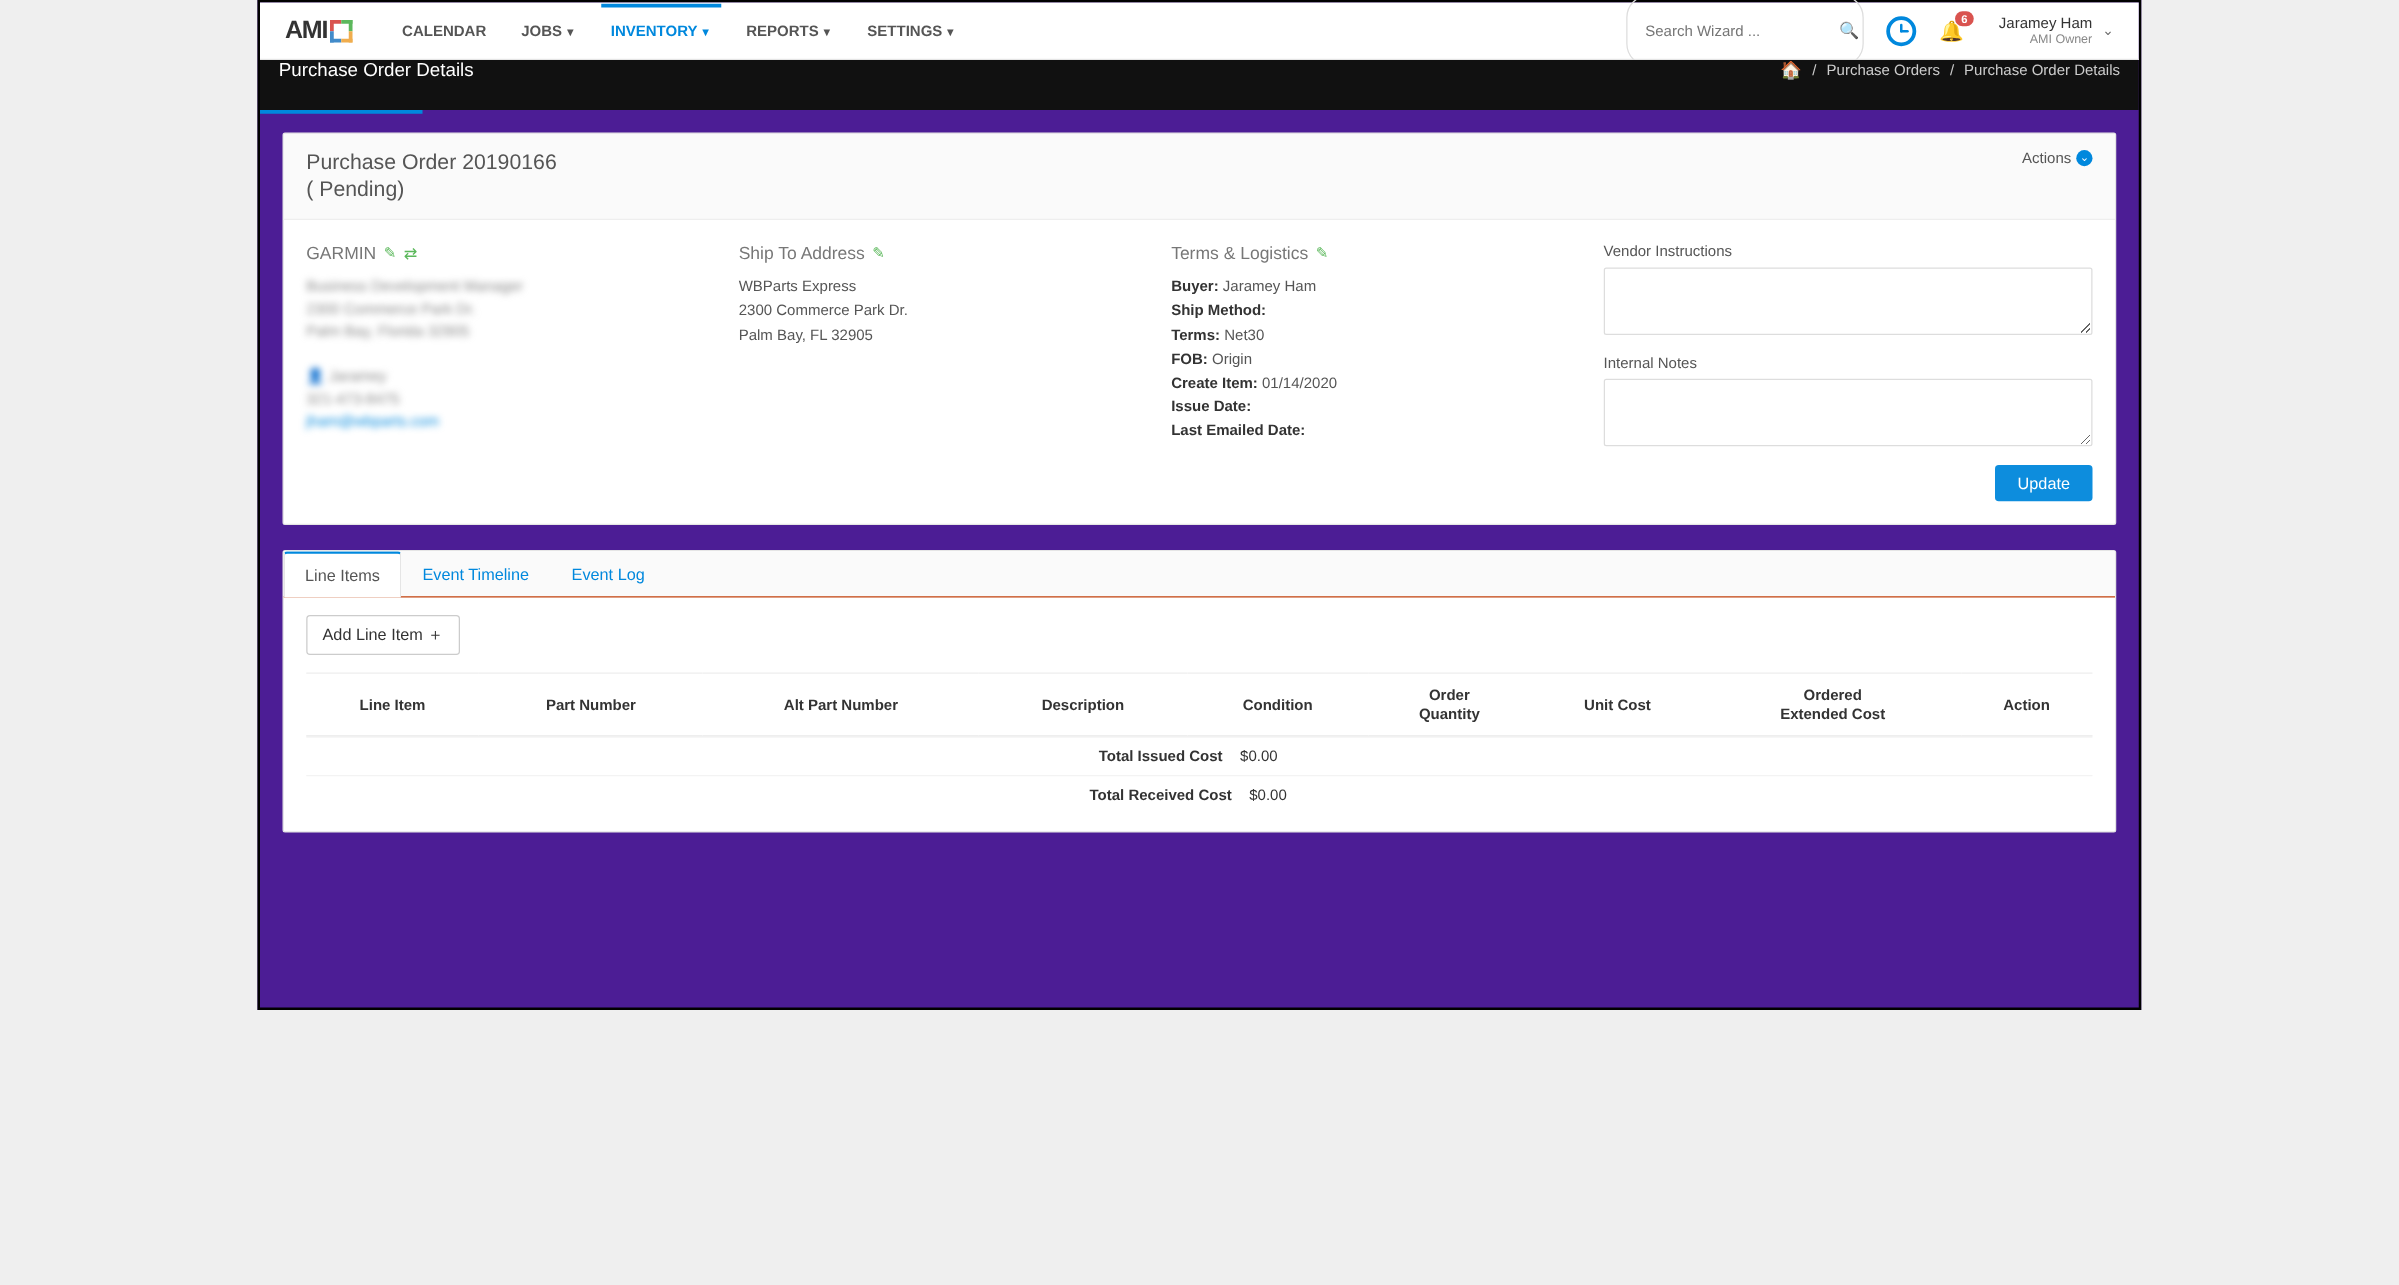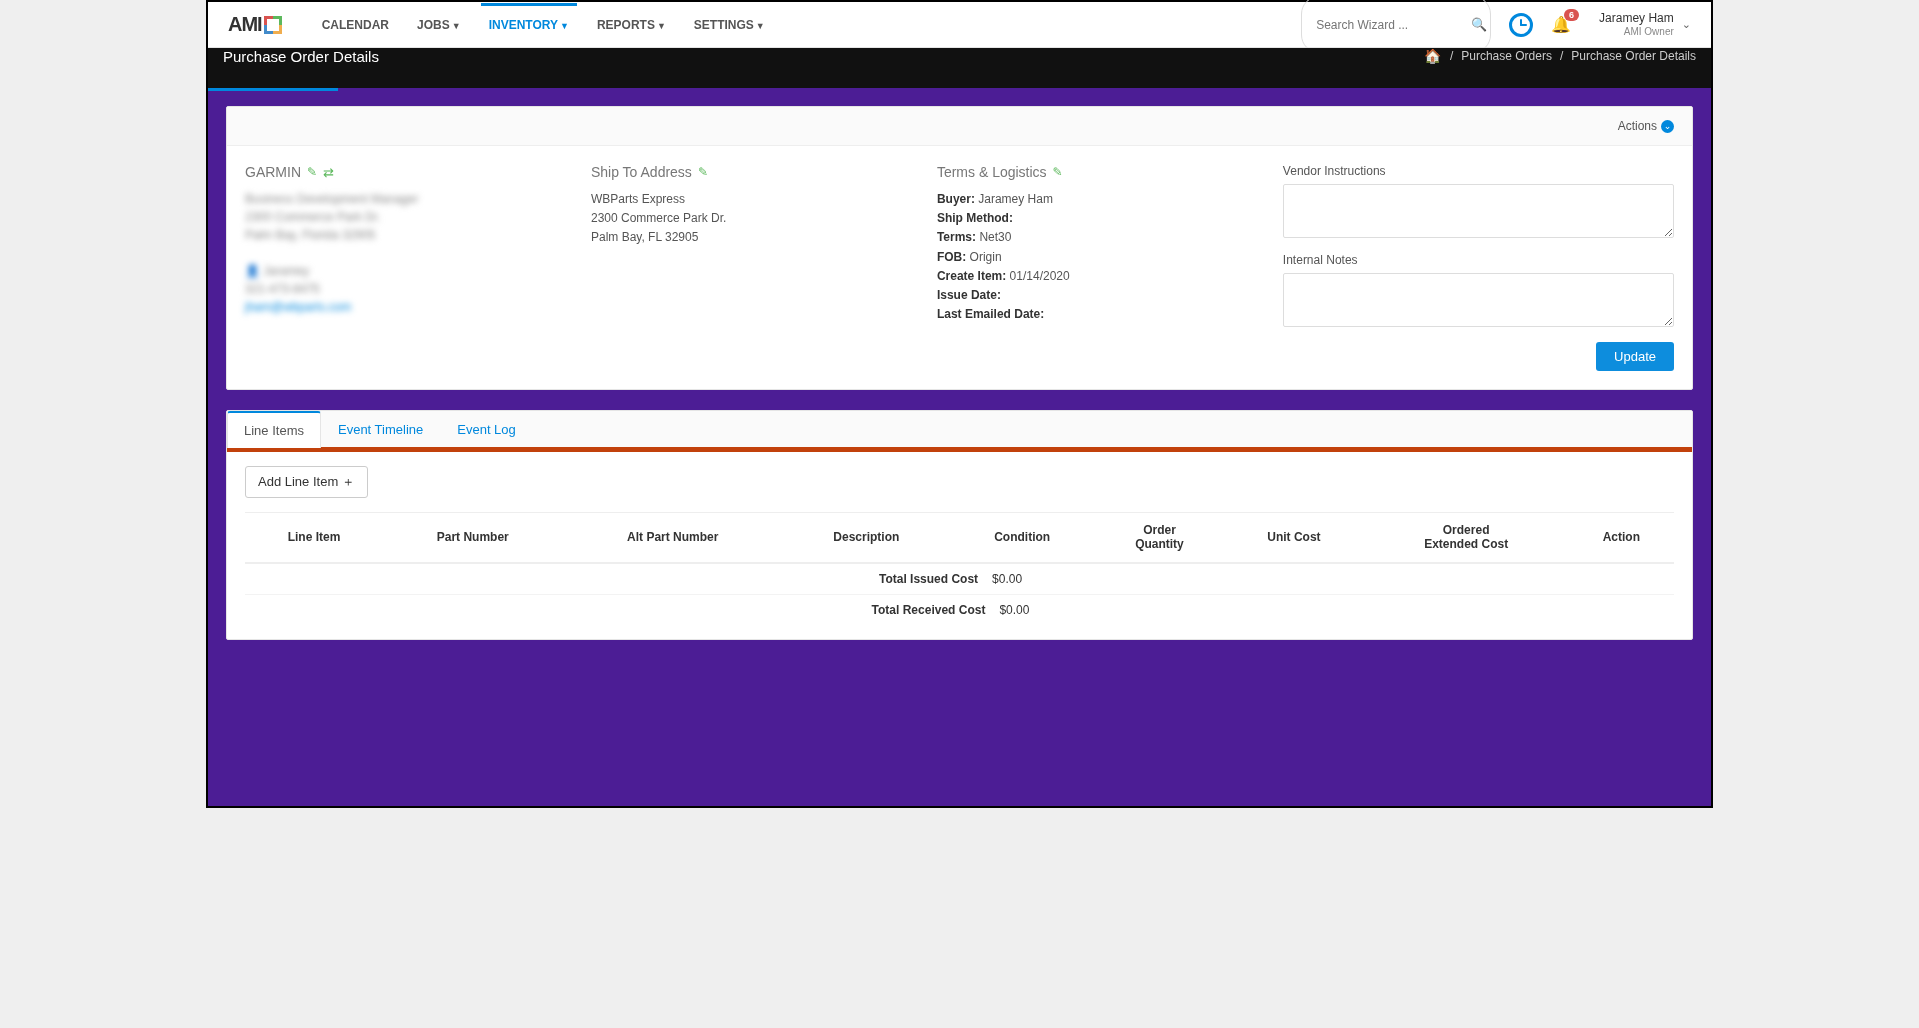--- a/index.html
+++ b/index.html
@@ -59,21 +59,21 @@
 .swap-icon { color: #5cb85c; font-size: 13px; cursor: pointer; }
 .blurred { filter: blur(3px); color: #888; font-size: 12px; line-height: 1.5; }
 .blurred .link { color: #0088dd; }
 .info-line { font-size: 12px; color: #555; line-height: 1.6; }
 .info-line b { color: #333; font-weight: 600; }
 .label-sm { font-size: 12px; color: #555; margin-bottom: 6px; display: block; }
 textarea.notes { width: 100%; height: 54px; border: 1px solid #ddd; border-radius: 2px; resize: both; padding: 6px; font-family: inherit; font-size: 12px; margin-bottom: 12px; }
 .btn-primary { background: #0d8ddd; color: #fff; border: none; border-radius: 3px; padding: 7px 18px; font-size: 13px; cursor: pointer; float: right; }
 
 
-.tabs { display: flex; background: #fafafa; border-bottom: 5px solid #c2410c; padding: 0; }
+.tabs { display: flex; background: #fafafa; border-bottom: 1px solid #c2410c; padding: 0; }
 .tab { padding: 10px 16px; font-size: 13px; color: #0088dd; cursor: pointer; border: 1px solid transparent; border-bottom: none; border-radius: 3px 3px 0 0; margin-bottom: -1px; }
 .tab.active { background: #fff; border-color: #e5e5e5; border-top: 2px solid #0088dd; color: #555; }
 .tab-body { padding: 14px 18px; }
 .btn-outline { background: #fff; border: 1px solid #ccc; border-radius: 3px; padding: 6px 12px; font-size: 13px; cursor: pointer; color: #333; }
 .table { width: 100%; border-collapse: collapse; margin-top: 14px; }
 .table th { font-size: 12px; font-weight: 600; color: #333; text-align: center; padding: 10px 6px; border-top: 1px solid #eee; border-bottom: 1px solid #eee; }
 .table th.two-line { line-height: 1.2; }
 .totals { border-top: 1px solid #eee; }
 .totals-row { display: flex; justify-content: center; padding: 8px 12px; gap: 14px; font-size: 12px; border-bottom: 1px solid #f3f3f3; }
 .totals-row .lbl { font-weight: 600; color: #333; }
@@ -125,20 +125,24 @@
       <a href="#">Purchase Orders</a>
       <span>/</span>
       <span>Purchase Order Details</span>
     </div>
   </div>
 
   <div class="content">
 
     <div class="card">
       <div class="card-header">
+        <div class="po-title">
+          <span>Purchase Order 20190166</span><br>
+          <span>( Pending)</span>
+        </div>
         <div class="actions-link">
           <span>Actions</span>
           <span class="circ">⌄</span>
         </div>
       </div>
       <div class="card-body">
 
         <div class="col">
           <div class="section-h">
             <span>GARMIN</span>

